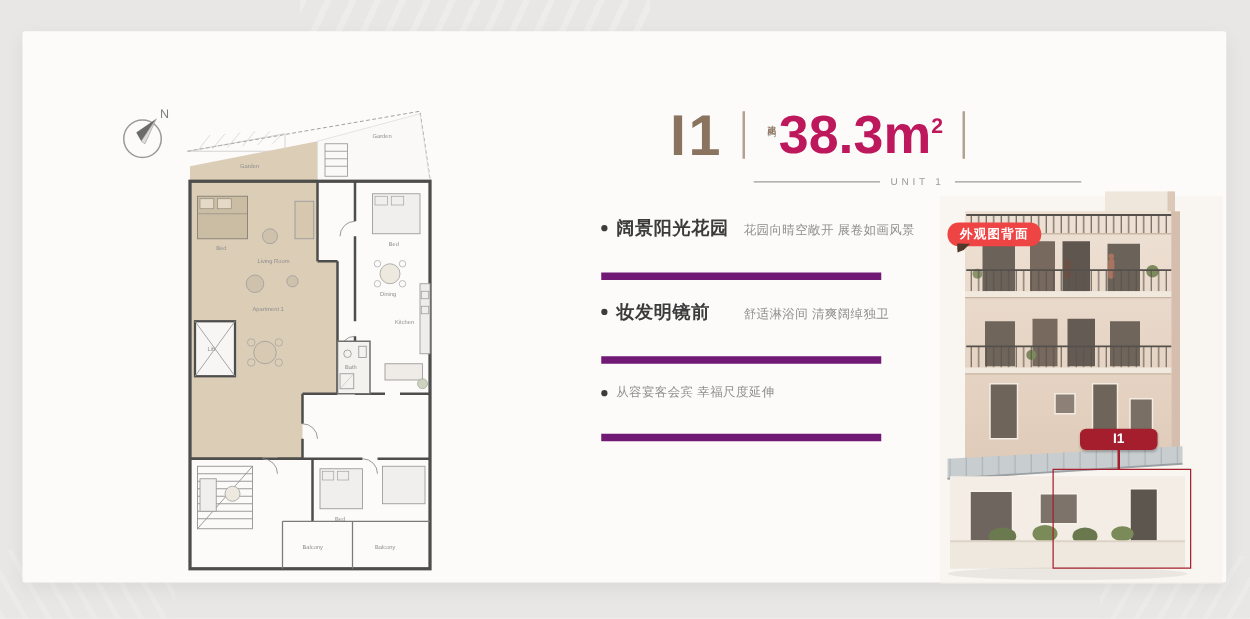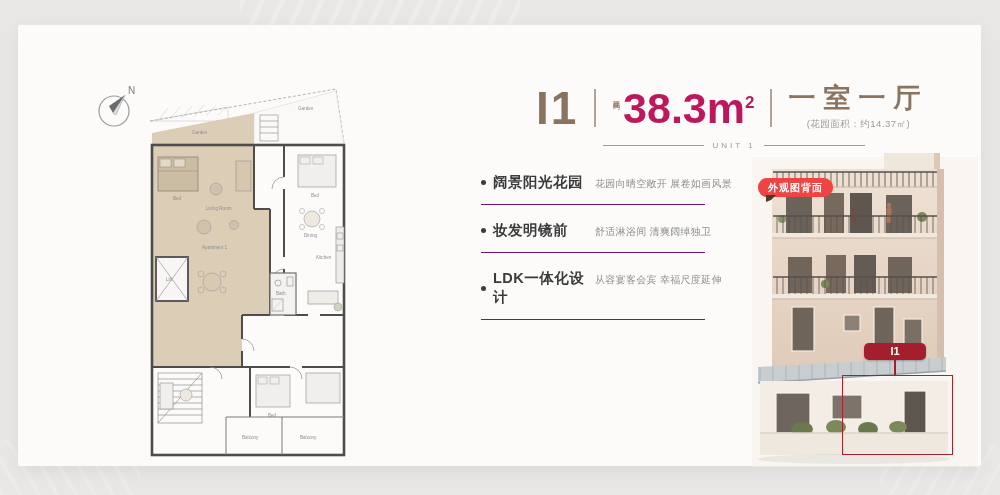--- a/index.html
+++ b/index.html
@@ -30,21 +30,21 @@
   .areaval sup{font-size:17px;font-weight:700;}
   .layoutwrap{display:flex;flex-direction:column;align-items:center;}
   .layouttype{font-size:27px;font-weight:600;color:#8a745f;letter-spacing:8px;line-height:1;}
   .gardennote{font-size:9.5px;color:#9b9b9b;margin-top:6px;letter-spacing:.5px;}
   
   .caprow{position:absolute;left:585px;top:116px;width:262px;display:flex;align-items:center;gap:8px;}
   .caprow .hline{flex:1;height:1px;background:#9c9c9c;}
   .caption{font-size:8px;color:#9a9a9a;letter-spacing:3px;}
   
   .features{position:absolute;left:463px;top:148px;width:224px;}
-  .feature{padding-bottom:12px;border-bottom:1px solid #701a75;margin-bottom:16px;}
+  .feature{padding-bottom:26px;border-bottom:6px solid #701a75;margin-bottom:16px;}
   .frow{display:flex;align-items:baseline;}
   .fdot{width:5px;height:5px;border-radius:50%;background:#3c3c3c;margin-right:7px;
         align-self:center;flex:0 0 auto;}
   .ftitle{font-size:14.5px;font-weight:700;color:#3b3b3b;width:102px;flex:0 0 auto;letter-spacing:.5px;}
   .fdesc{font-size:10px;color:#8f8f8f;white-space:nowrap;letter-spacing:.3px;}
   
   .disclaimer{position:absolute;left:468px;top:406px;width:252px;text-align:center;
               font-size:12px;color:#a3a3a3;letter-spacing:1px;}
   
   .photo{position:absolute;left:728px;top:128px;width:242px;height:332px;}
@@ -193,24 +193,20 @@
   </svg>
 
   <div class="titlerow">
     <span class="unitcode">I1</span>
     <span class="vdiv"></span>
     <span class="areawrap">
       <span class="areaprefix">建面约</span>
       <span class="areaval"><span>38.3m</span><sup>2</sup></span>
     </span>
     <span class="vdiv"></span>
-    <span class="layoutwrap">
-      <span class="layouttype">一室一厅</span>
-      <span class="gardennote">(花园面积：约14.37㎡)</span>
-    </span>
   </div>
 
   <div class="caprow">
     <span class="hline"></span>
     <span class="caption">UNIT 1</span>
     <span class="hline"></span>
   </div>
 
   <div class="features">
     <div class="feature">
@@ -223,21 +219,20 @@
     <div class="feature">
       <div class="frow">
         <span class="fdot"></span>
         <span class="ftitle">妆发明镜前</span>
         <span class="fdesc">舒适淋浴间 清爽阔绰独卫</span>
       </div>
     </div>
     <div class="feature">
       <div class="frow">
         <span class="fdot"></span>
-        <span class="ftitle">LDK一体化设计</span>
         <span class="fdesc">从容宴客会宾 幸福尺度延伸</span>
       </div>
     </div>
   </div>
 
 
   <div class="photo">
     <svg width="242" height="332" viewBox="0 0 242 332">
       <defs>
         <linearGradient id="wallg" x1="0" y1="0" x2="0" y2="1">

